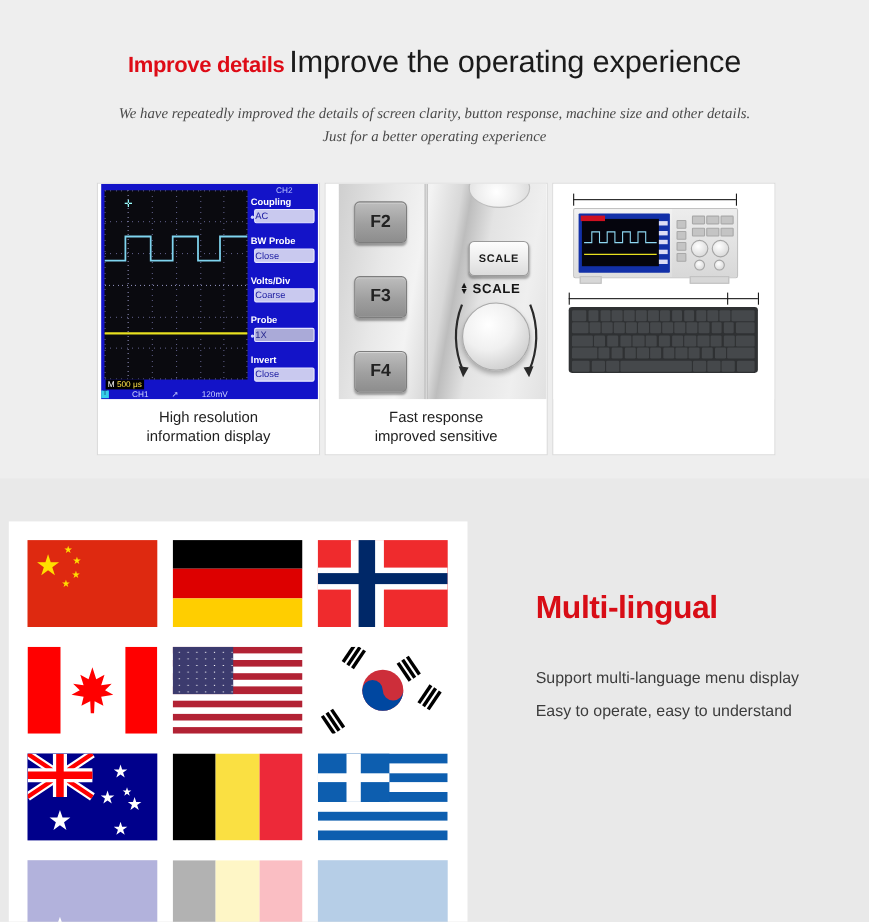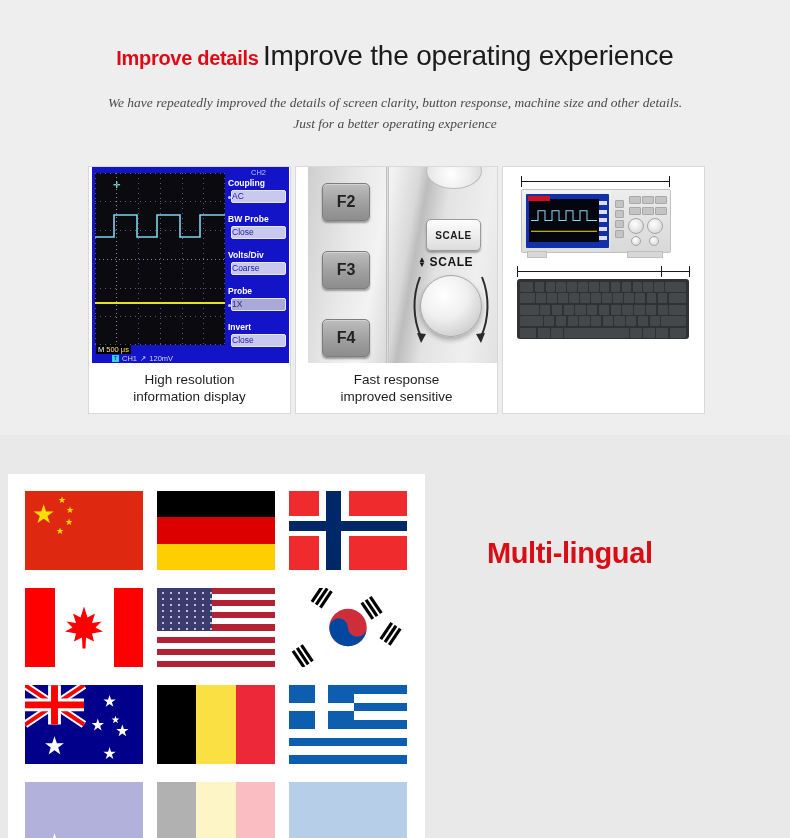--- a/index.html
+++ b/index.html
@@ -48,22 +48,22 @@
   .mtitle{position:absolute;left:0;top:1px;width:61px;text-align:center;font-size:7.5px;color:#b9c4ff;}
   .mitem{position:absolute;left:0;width:61px;}
   .mlabel{font-size:8.5px;font-weight:bold;line-height:11px;color:#ffffff;}
   .mval{margin:1px 3px 0 3px;background:#c9c9ef;border-radius:2px;color:#1a1aa0;
         font-size:8.5px;line-height:11px;border:1px solid #e6e6ff;}
   .mval.dim{background:#aaaad8;color:#2a2a90;}
   .mdot{position:absolute;left:0px;width:3px;height:3px;background:#cfd4ff;border-radius:50%;}
   .scope-bar1{position:absolute;left:4px;top:178px;height:9px;background:#000;padding:0 2px;
       color:#ffe24a;font-size:7.5px;line-height:9px;display:flex;align-items:center;gap:2px;}
   .scope-bar1 .mm{color:#fff;}
-  .scope-bar2{position:absolute;left:20px;top:188px;height:8px;color:#cdd4ff;font-size:7.5px;
-      line-height:8px;display:flex;align-items:flex-start;gap:3px;}
+  .scope-bar2{position:absolute;left:0;top:188px;height:8px;color:#cdd4ff;font-size:7.5px;
+      line-height:8px;display:flex;align-items:flex-start;gap:21px;}
   .tbadge{display:inline-block;width:7px;height:7px;background:#35d0e8;color:#04306b;
       font-size:6px;line-height:7px;text-align:center;}
 
   
   .panel{position:absolute;left:12px;top:0;width:201px;height:196px;
      background:linear-gradient(100deg,#cfcfcf 0%,#e8e8e8 22%,#f3f3f3 36%,#d8d8d8 48%,
                 #bdbdbd 52%,#e3e3e3 62%,#efefef 80%,#dcdcdc 100%);}
   .fkey{position:absolute;left:14px;width:46px;height:36px;border-radius:5px;
      background:linear-gradient(180deg,#bdbdbd,#9f9f9f 55%,#8d8d8d);
      border:1px solid #7d7d7d;box-shadow:0 2px 2px rgba(0,0,0,.35), inset 0 1px 0 #d4d4d4;
@@ -532,15 +532,19 @@
       <div class="fcell fade">
         <div class="flag" style="background:#0d5eaf"></div>
       </div>
     </div>
   </div>
 
   <div class="mlang">
     <h2>
       <span>Multi-lingual</span><br>
     </h2>
+    <div class="p-wrap">
+      <p>Support multi-language menu display</p>
+      <p>Easy to operate, easy to understand</p>
+    </div>
   </div>
 
 </div>
 
 </body></html>

